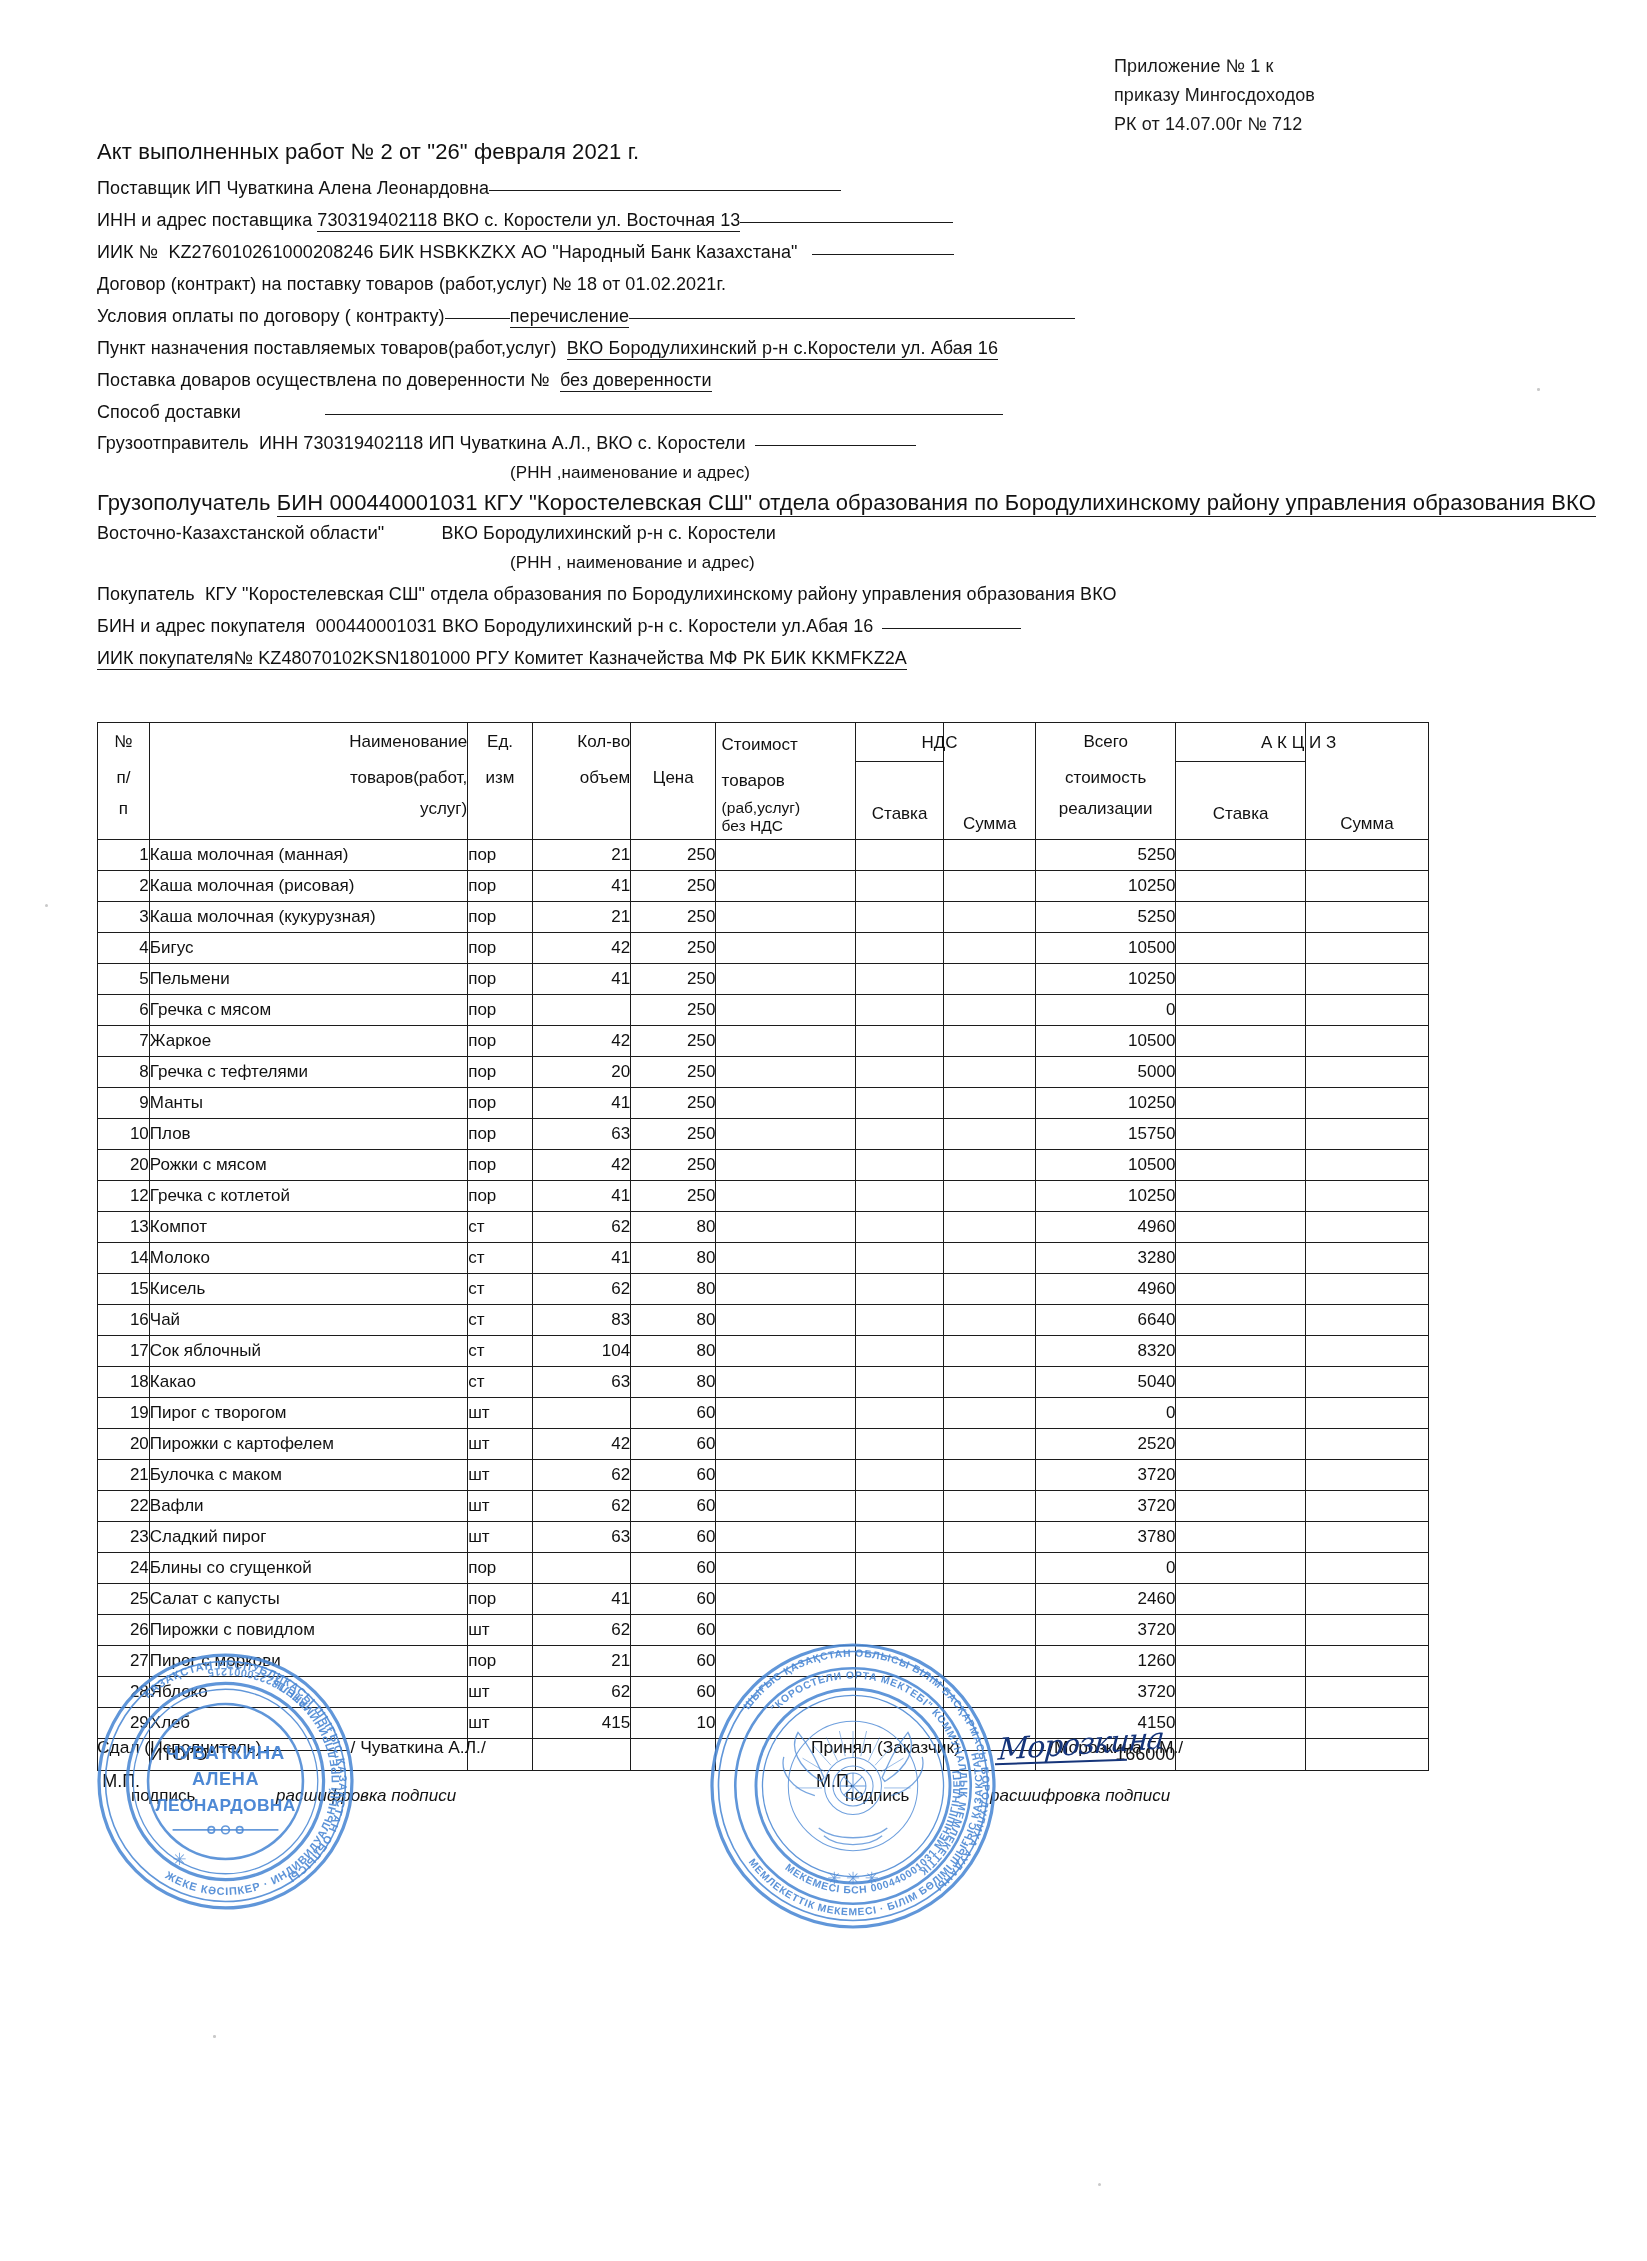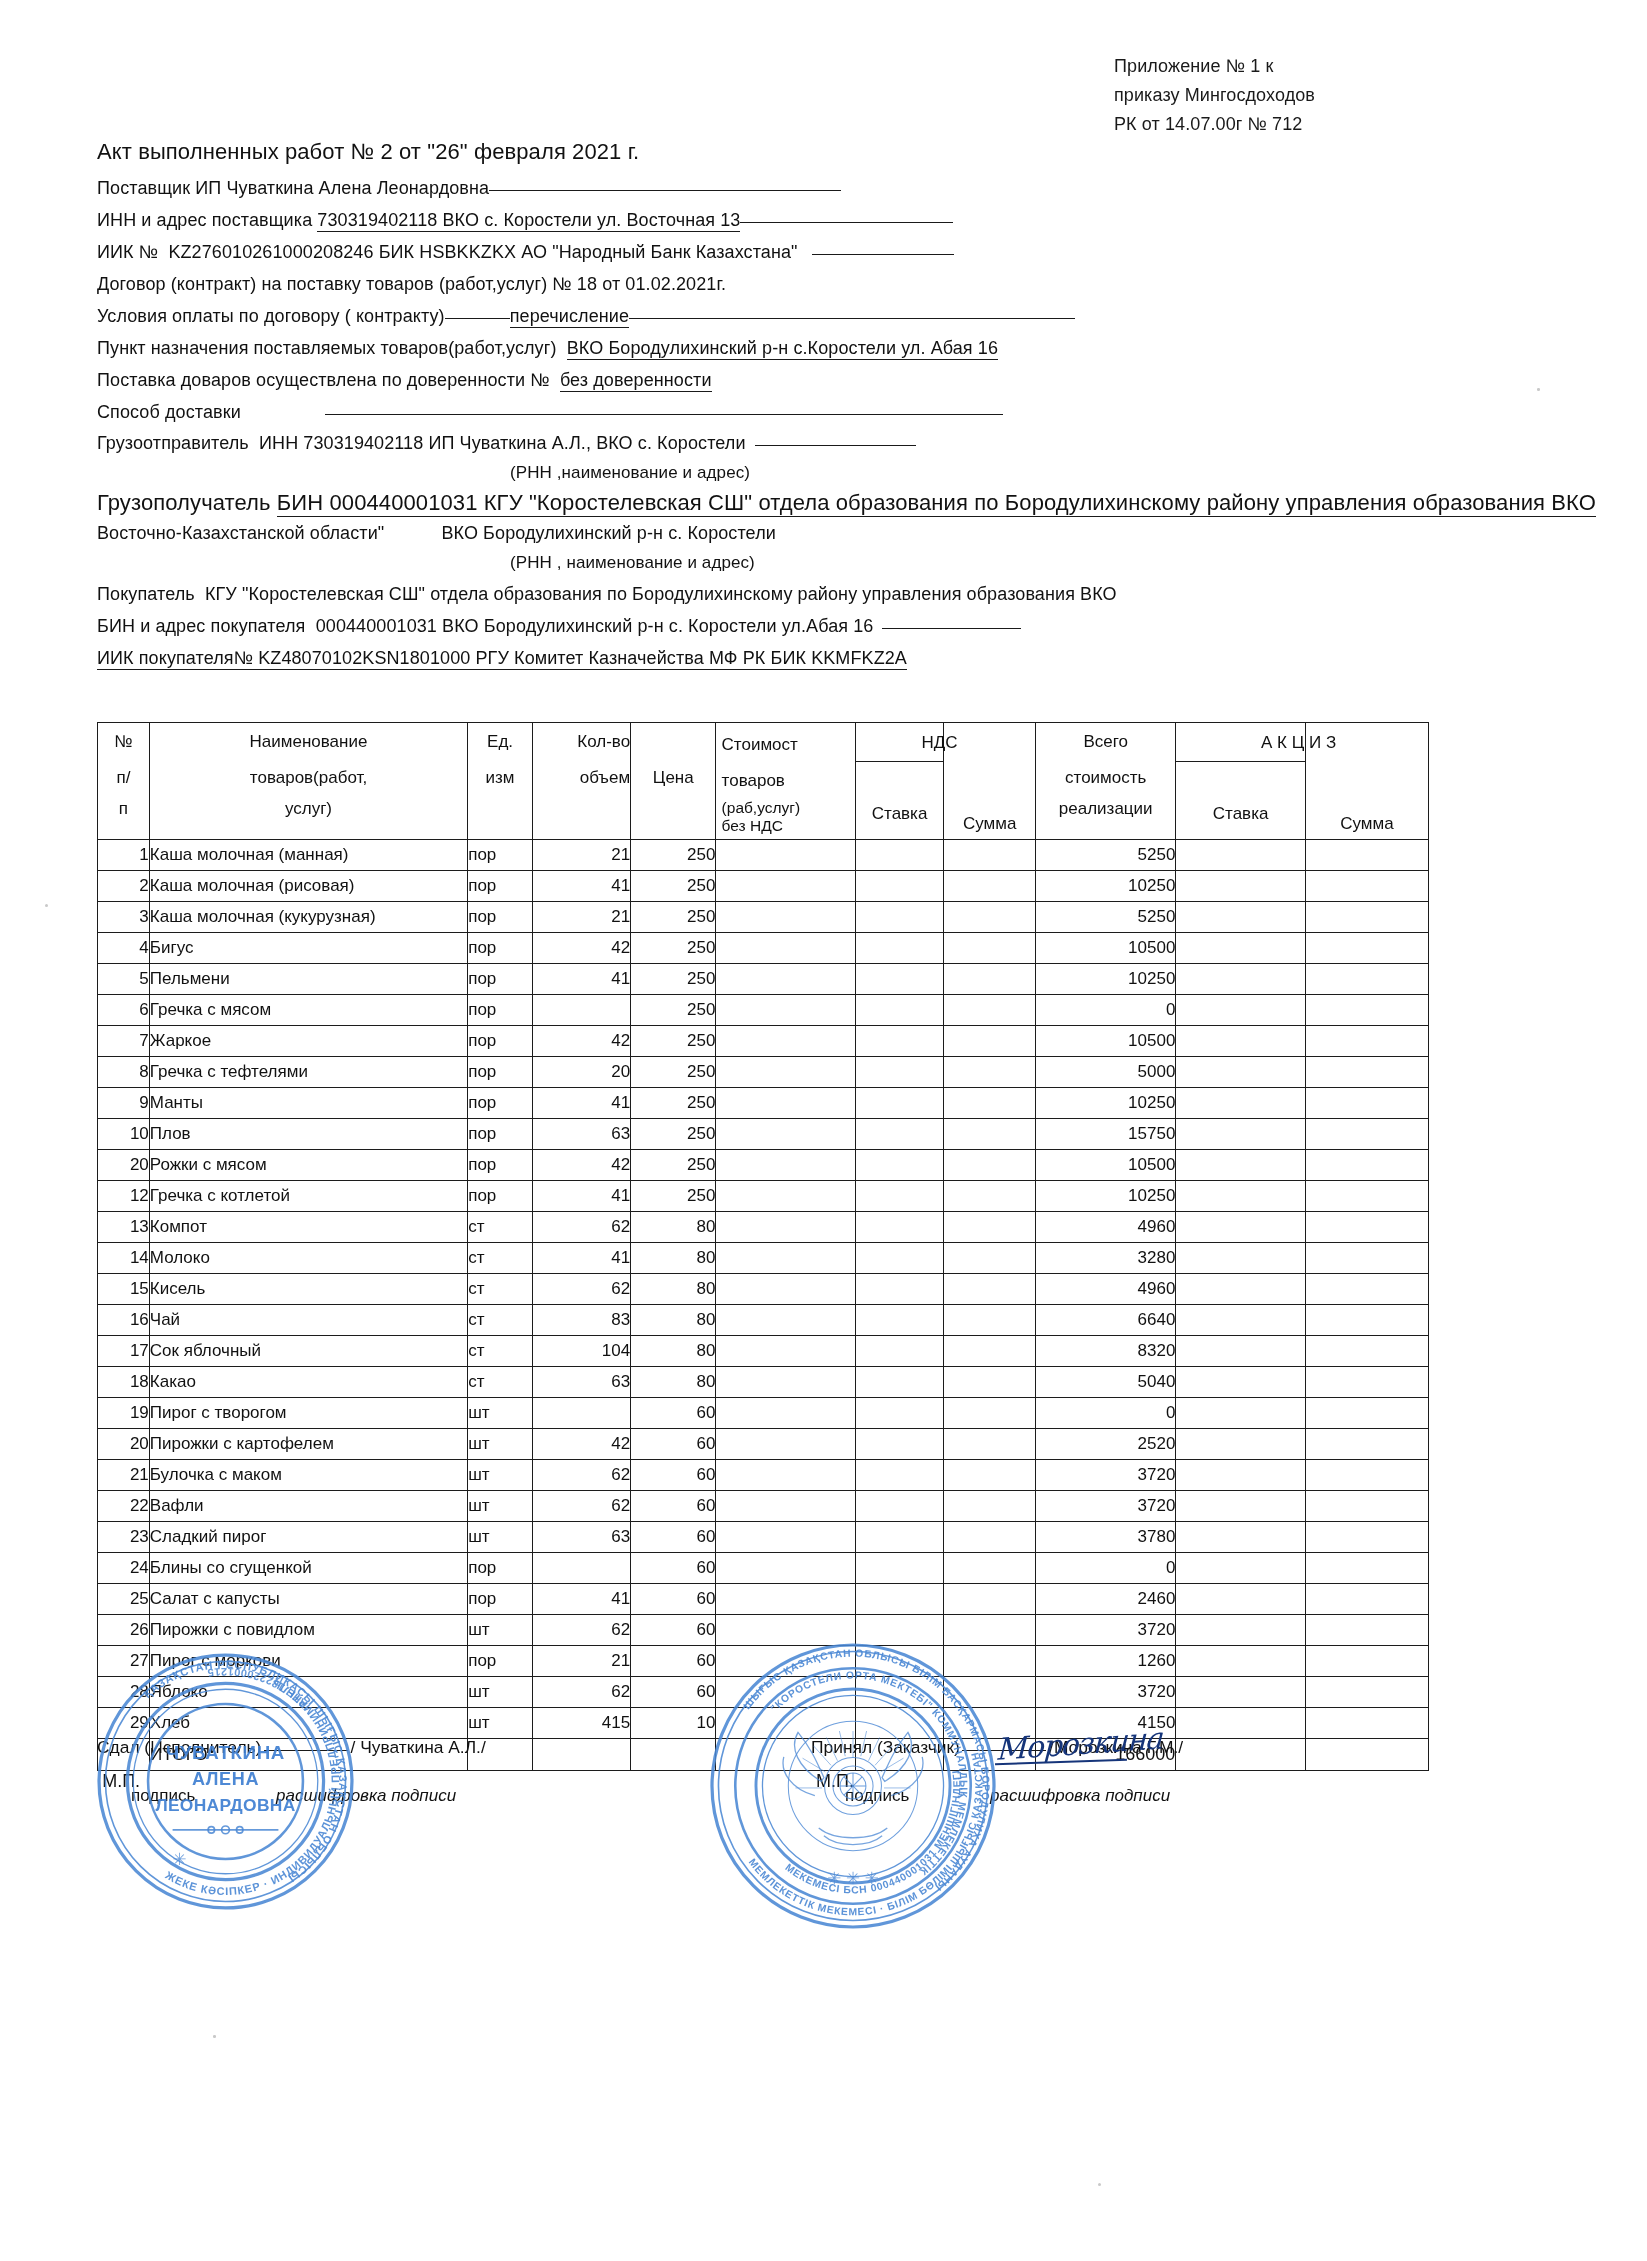--- a/index.html
+++ b/index.html
@@ -220,21 +220,21 @@
 
   <div class="tbl-wrap">
     <table class="acts">
       <tbody>
         <tr class="hdr">
           <td class="c-num" style="text-align:center" rowspan="1">
             <span class="hcell h-top">№</span>
             <span class="hcell h-mid">п/</span>
             <span class="hcell h-bot">п</span>
           </td>
-          <td class="c-name" style="text-align:center">
+          <td class="c-name" style="text-align:right">
             <span class="hcell h-top">Наименование</span>
             <span class="hcell h-mid">товаров(работ,</span>
             <span class="hcell h-bot">услуг)</span>
           </td>
           <td class="c-unit" style="text-align:center">
             <span class="hcell h-top">Ед.</span>
             <span class="hcell h-mid">изм</span>
             <span class="hcell h-bot"></span>
           </td>
           <td class="c-qty" style="text-align:right">

